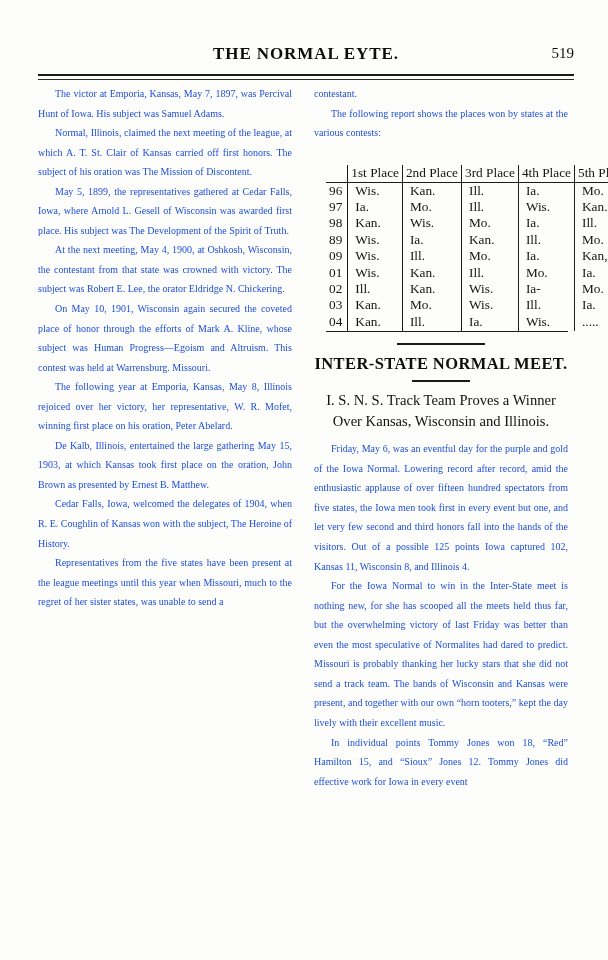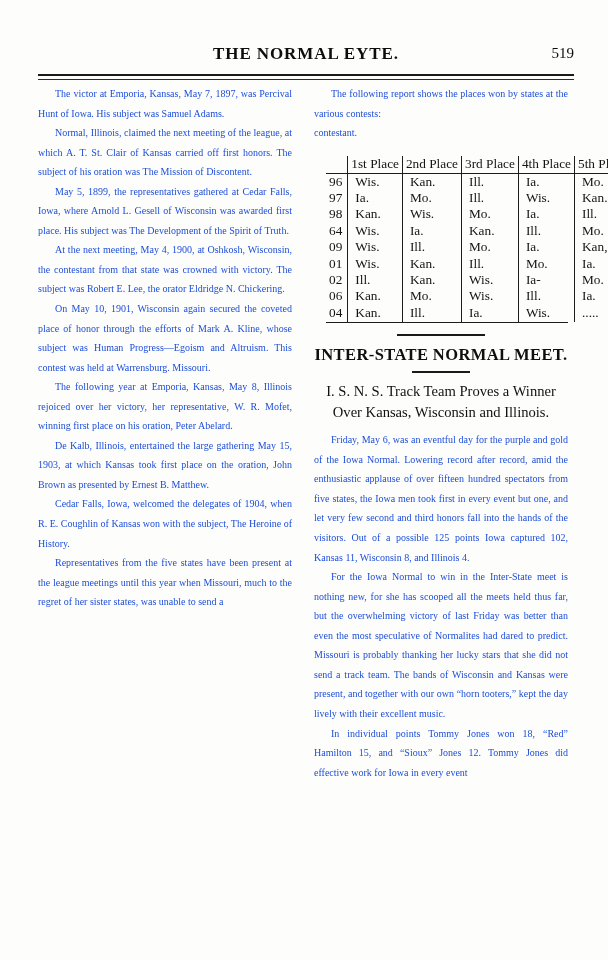--- a/index.html
+++ b/index.html
@@ -81,21 +81,21 @@
     line-height: 19.55px;
     text-align: justify;
     text-indent: 17px;
     color: #1d4ed8;
     -webkit-font-smoothing: none;
   }
   p.para.noindent { text-indent: 0; }
 
   
   .places-table-wrap {
-    margin: 13px 0 0 0;
+    margin: 22px 0 0 0;
     padding-left: 12px;
   }
   table.places {
     border-collapse: collapse;
     font-size: 13.3px;
     line-height: 16.4px;
     color: #141414;
     width: 242px;
   }
   table.places th,
@@ -189,22 +189,22 @@
       <p class="para">May 5, 1899, the representatives gathered at Cedar Falls, Iowa, where Arnold L. Gesell of Wisconsin was awarded first place. His subject was The Development of the Spirit of Truth.</p>
       <p class="para">At the next meeting, May 4, 1900, at Oshkosh, Wisconsin, the contestant from that state was crowned with victory. The subject was Robert E. Lee, the orator Eldridge N. Chickering.</p>
       <p class="para">On May 10, 1901, Wisconsin again secured the coveted place of honor through the efforts of Mark A. Kline, whose subject was Human Progress—Egoism and Altruism. This contest was held at Warrensburg. Missouri.</p>
       <p class="para">The following year at Emporia, Kansas, May 8, Illinois rejoiced over her victory, her representative, W. R. Mofet, winning first place on his oration, Peter Abelard.</p>
       <p class="para">De Kalb, Illinois, entertained the large gathering May 15, 1903, at which Kansas took first place on the oration, John Brown as presented by Ernest B. Matthew.</p>
       <p class="para">Cedar Falls, Iowa, welcomed the delegates of 1904, when R. E. Coughlin of Kansas won with the subject, The Heroine of History.</p>
       <p class="para">Representatives from the five states have been present at the league meetings until this year when Missouri, much to the regret of her sister states, was unable to send a</p>
     </div>
 
     <div class="col">
+      <p class="para noindent">contestant.</p>
       <p class="para">The following report shows the places won by states at the various contests:</p>
-      <p class="para noindent">contestant.</p>
 
       <div class="places-table-wrap">
         <table class="places">
           <thead>
             <tr>
               <th class="hcorner"></th>
               <th>1st Place</th>
               <th>2nd Place</th>
               <th>3rd Place</th>
               <th>4th Place</th>
@@ -230,21 +230,21 @@
             </tr>
             <tr>
               <td class="rowlabel">98</td>
               <td class="cell">Kan.</td>
               <td class="cell">Wis.</td>
               <td class="cell">Mo.</td>
               <td class="cell">Ia.</td>
               <td class="cell">Ill.</td>
             </tr>
             <tr>
-              <td class="rowlabel">64</td>
+              <td class="rowlabel">89</td>
               <td class="cell">Wis.</td>
               <td class="cell">Ia.</td>
               <td class="cell">Kan.</td>
               <td class="cell">Ill.</td>
               <td class="cell">Mo.</td>
             </tr>
             <tr>
               <td class="rowlabel">09</td>
               <td class="cell">Wis.</td>
               <td class="cell">Ill.</td>
@@ -262,21 +262,21 @@
             </tr>
             <tr>
               <td class="rowlabel">02</td>
               <td class="cell">Ill.</td>
               <td class="cell">Kan.</td>
               <td class="cell">Wis.</td>
               <td class="cell">Ia-</td>
               <td class="cell">Mo.</td>
             </tr>
             <tr>
-              <td class="rowlabel">06</td>
+              <td class="rowlabel">03</td>
               <td class="cell">Kan.</td>
               <td class="cell">Mo.</td>
               <td class="cell">Wis.</td>
               <td class="cell">Ill.</td>
               <td class="cell">Ia.</td>
             </tr>
             <tr>
               <td class="rowlabel">04</td>
               <td class="cell">Kan.</td>
               <td class="cell">Ill.</td>

